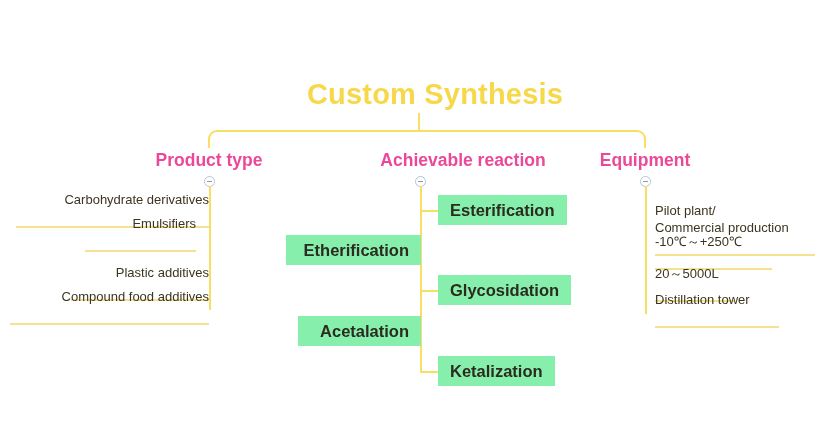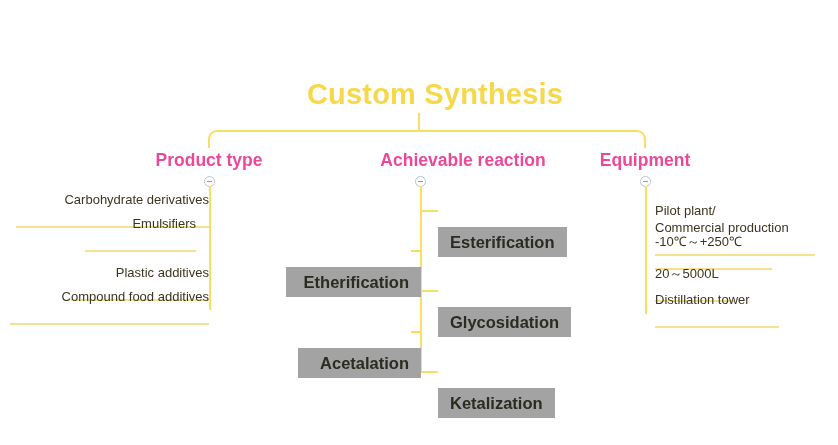--- a/index.html
+++ b/index.html
@@ -100,31 +100,30 @@
     padding-bottom: 18px;
     border-bottom: 2.5px solid #F6E28E;
     box-sizing: border-box;
   }
   .uitem.right-al { text-align: right; }
   .uitem.left-al  { text-align: left; }
 
   
   .chip {
     position: absolute;
-    background: #a3a3a3;
+    background: #86efac;
     color: #2B2B20;
     font-size: 16.5px;
     font-weight: bold;
     white-space: nowrap;
     display: flex;
     align-items: center;
     box-sizing: border-box;
     padding: 0 12px;
     height: 30px;
-    margin-top: 32px;
   }
   .chip.to-right { justify-content: flex-start; }
   .chip.to-left  { justify-content: flex-end; }
 </style>
 </head>
 <body>
 
 <div id="canvas">
 
   <div class="title">Custom Synthesis</div>

